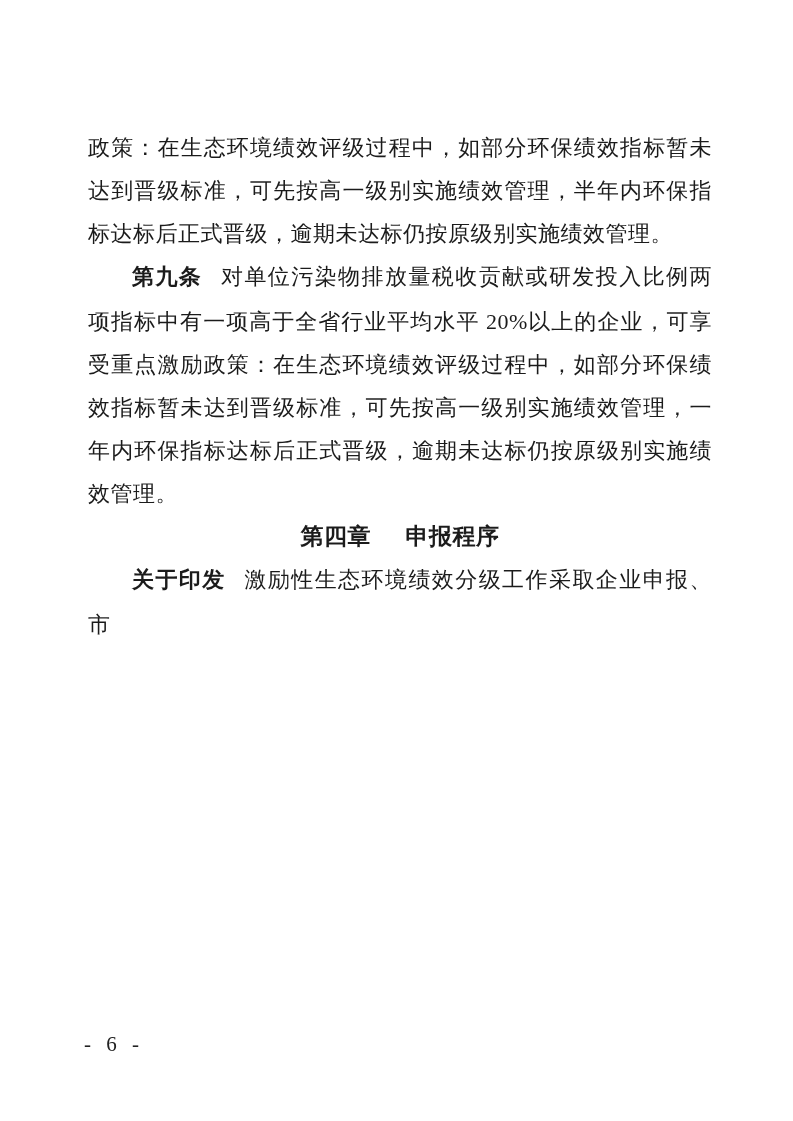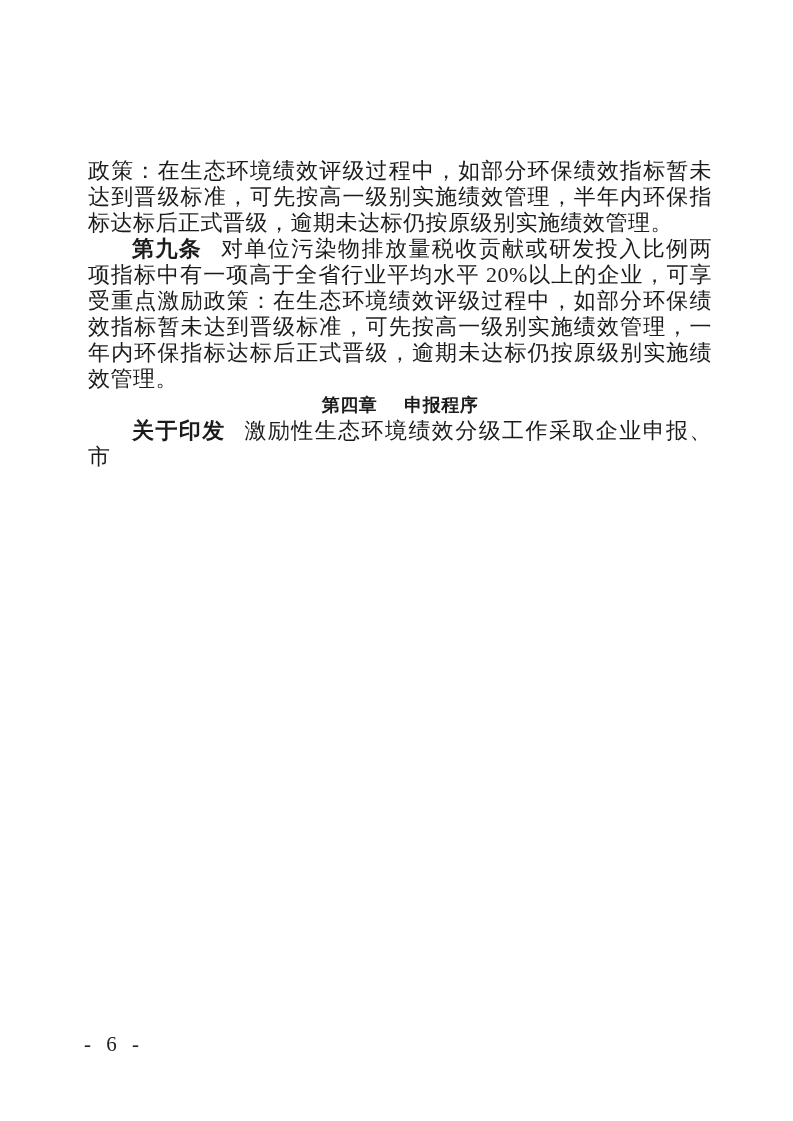--- a/index.html
+++ b/index.html
@@ -9,39 +9,39 @@
     height: 1121px;
     margin: 0 auto;
     background: #ffffff;
     overflow: hidden;
     font-family: "Liberation Serif", serif;
     color: #1b1b1b;
   }
   .content {
     position: absolute;
     left: 88px;
-    top: 158px;
+    top: 126px;
     width: 624px;
     font-size: 22px;
-    line-height: 26px;
+    line-height: 43px;
     text-align: justify;
     letter-spacing: 0.5px;
   }
   .content p { margin: 0; }
   p.indent { text-indent: 2em; }
   .article-label {
     font-weight: 700;
-    font-family: Liberation Sans, sans-serif;
+    font-family: Liberation Mono, monospace;
     margin-right: 0.85em;
   }
   .chapter-heading {
     text-align: center;
     font-weight: 700;
     font-family: "Liberation Sans", sans-serif;
-    font-size: 18px;
+    font-size: 23px;
     margin: 5px 0 14px 0;
   }
   .chapter-heading .chapter-number { margin-right: 1.5em; }
   .page-number {
     position: absolute;
     left: 84px;
     top: 1032px;
     font-size: 21px;
     letter-spacing: 5px;
     color: #222222;

